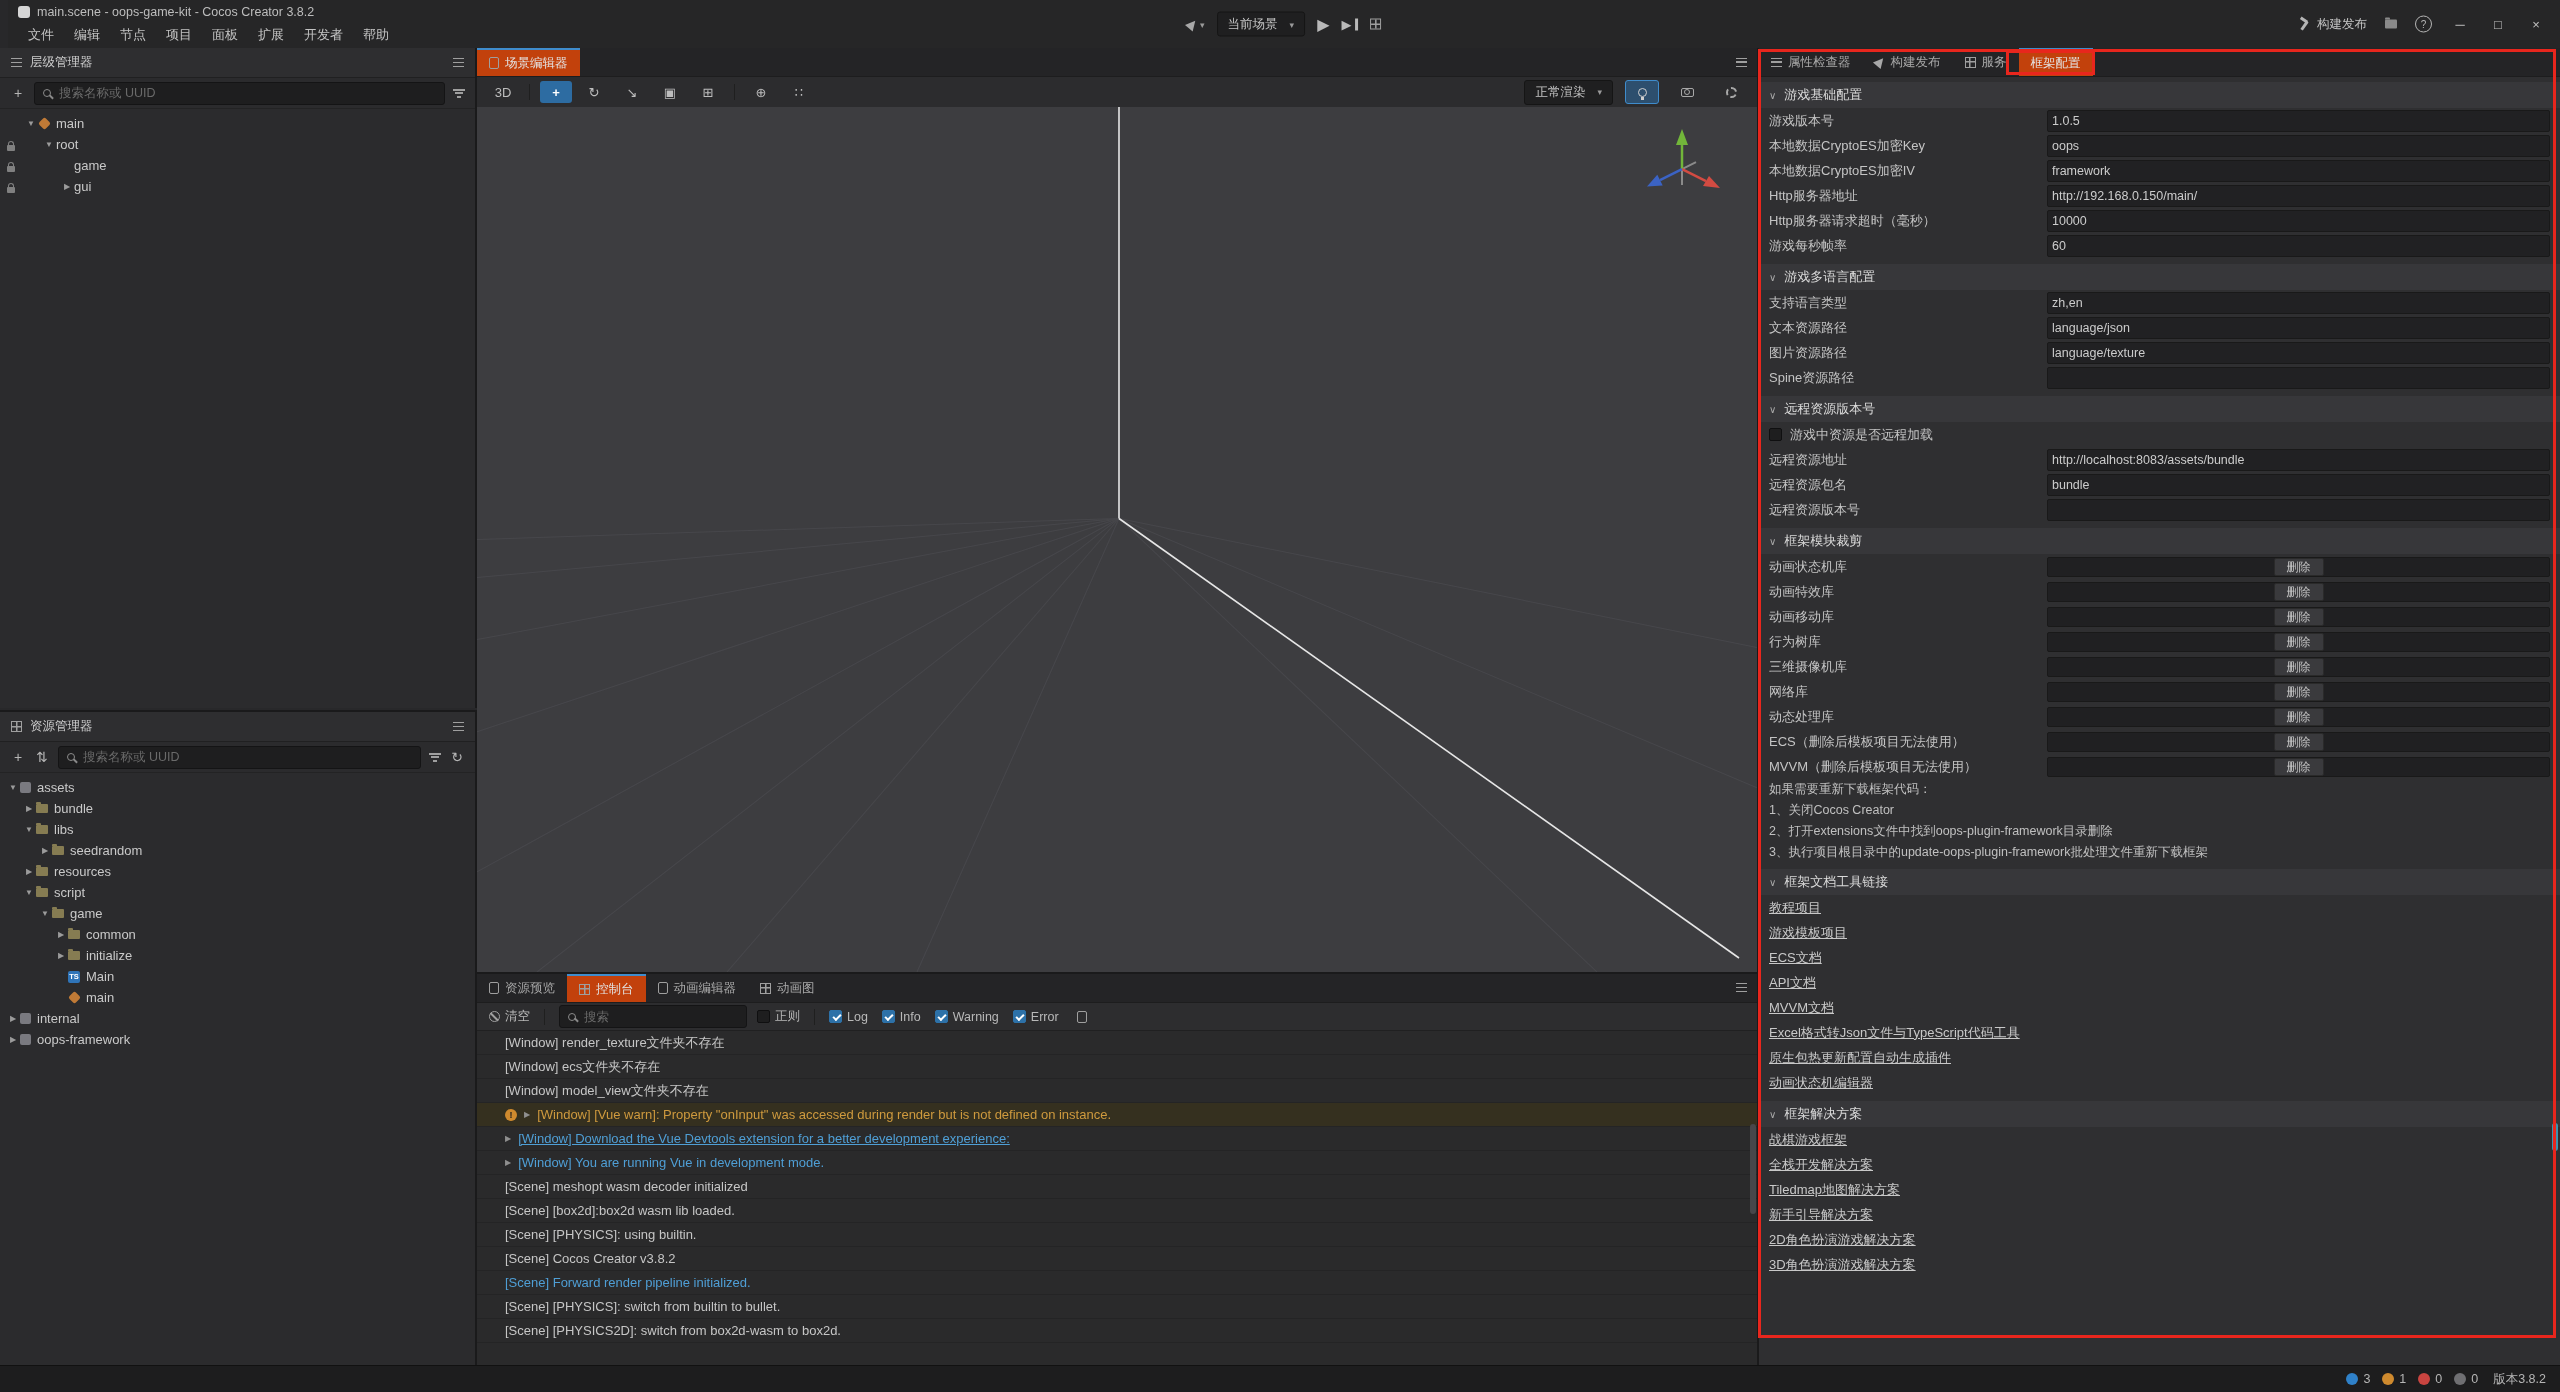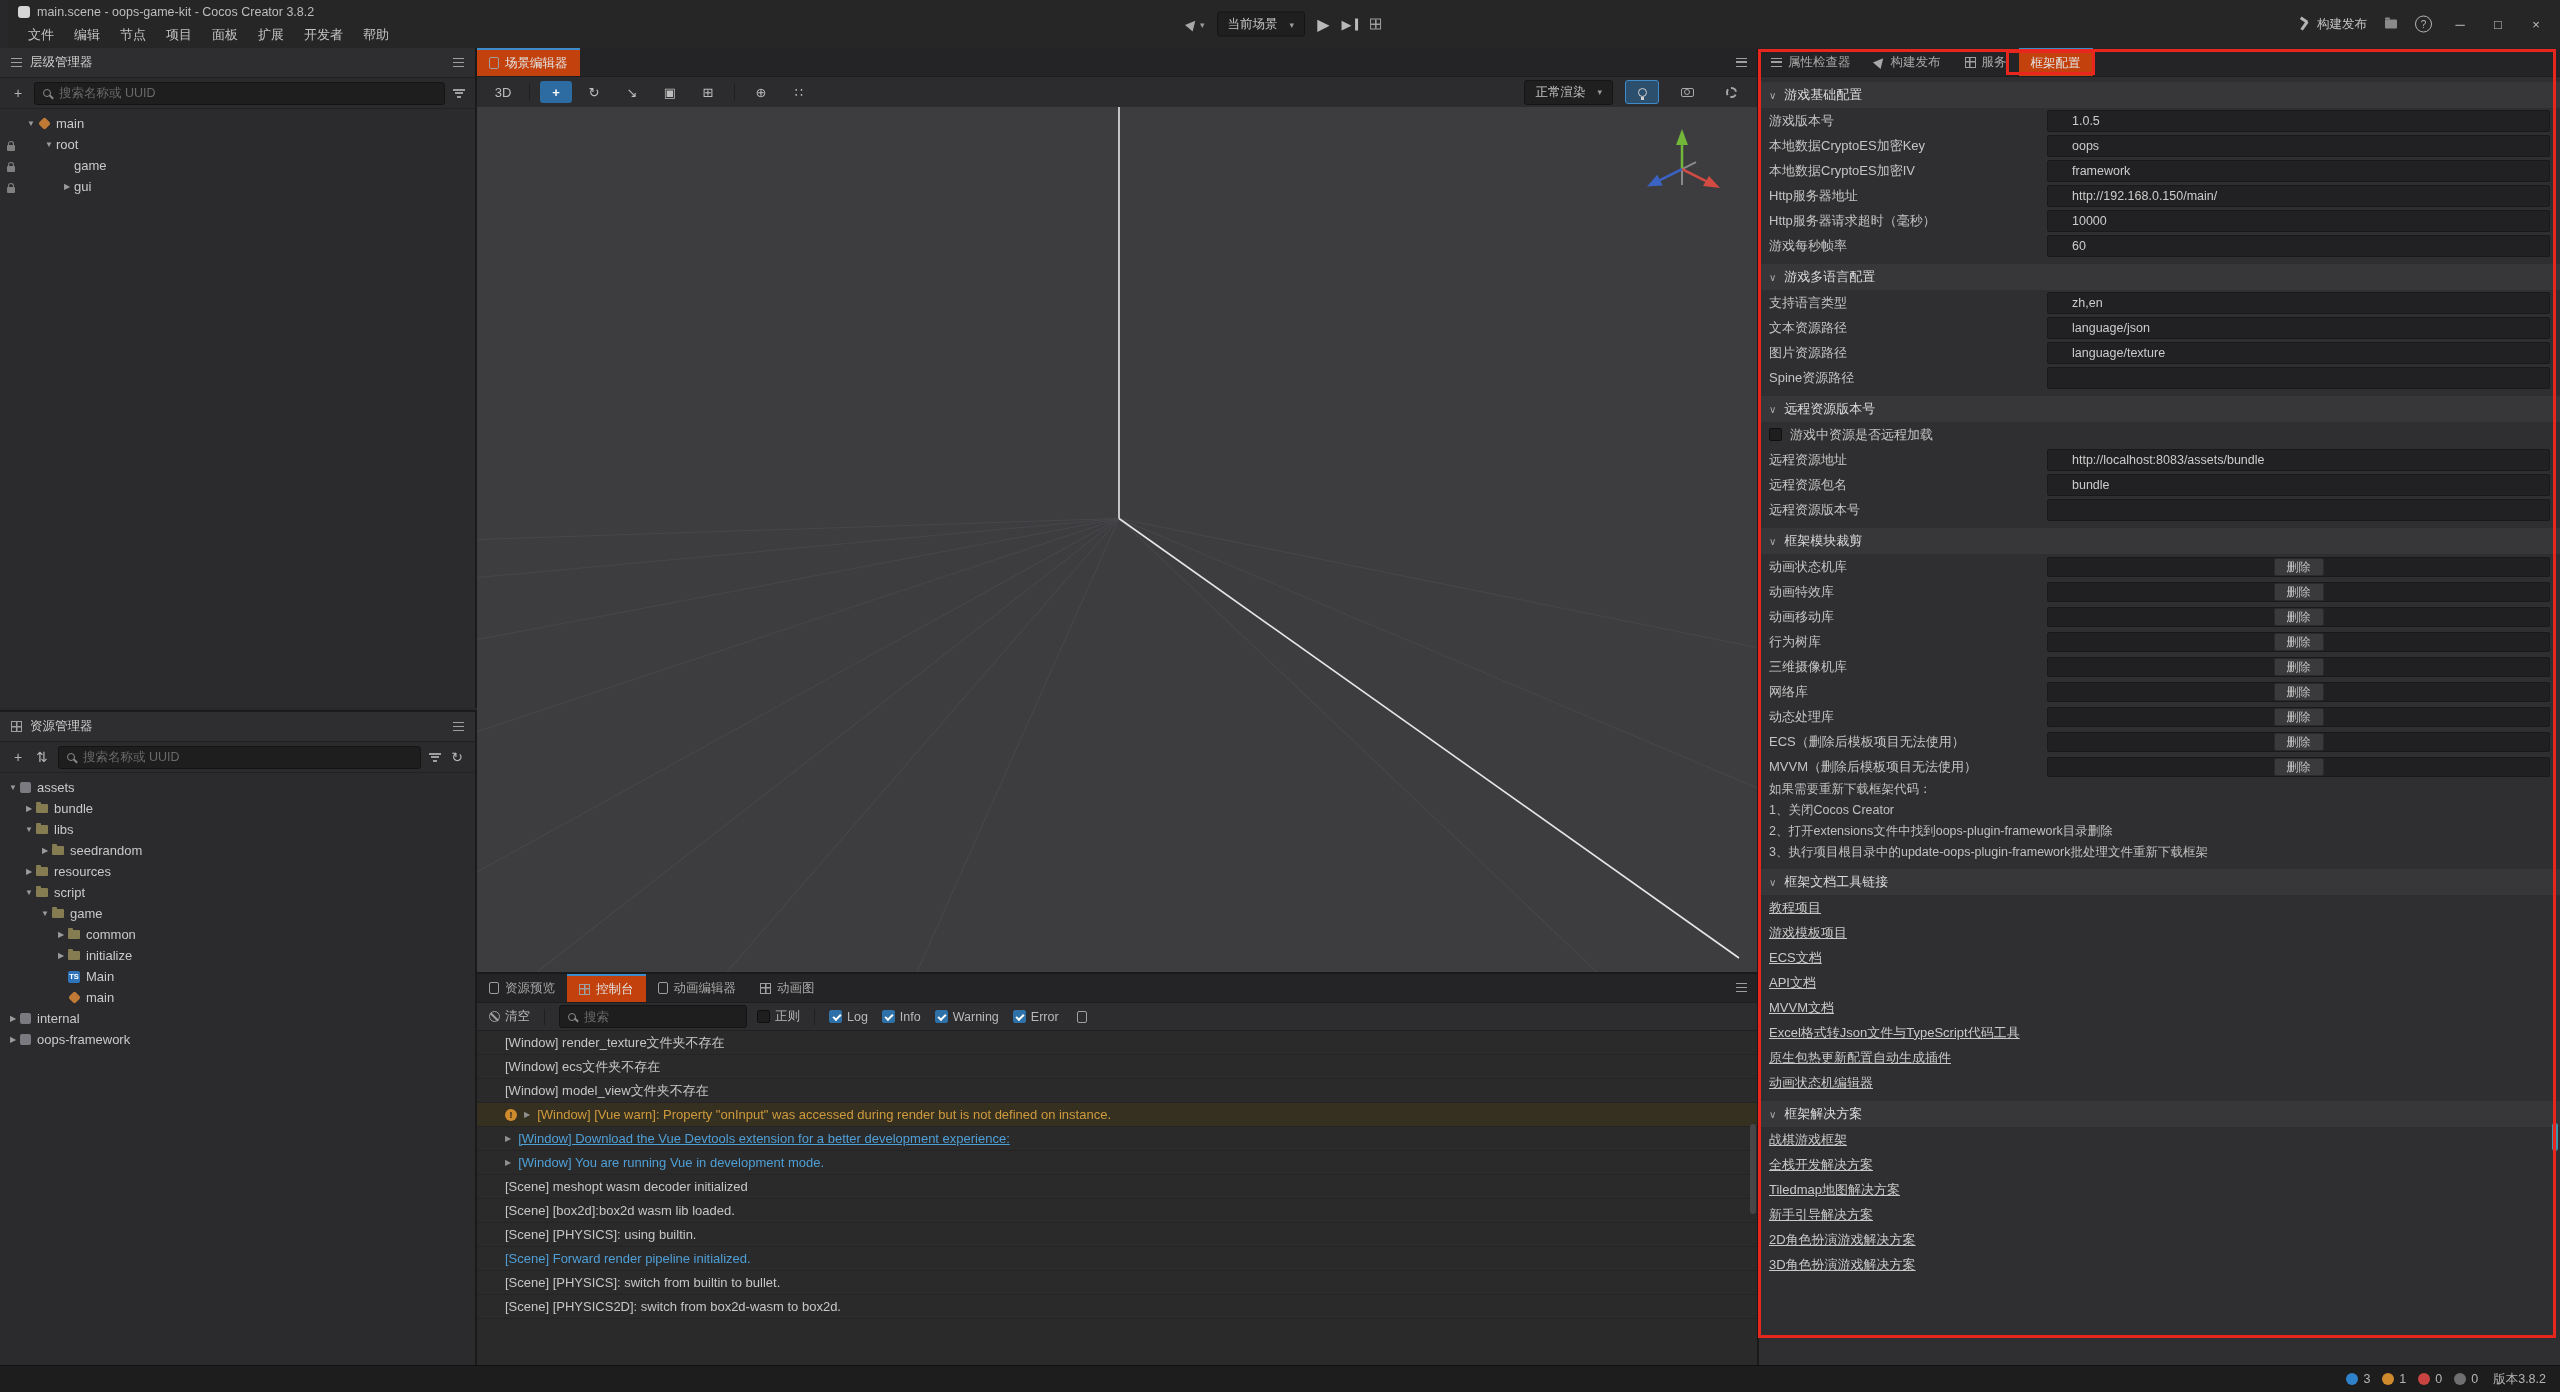--- a/index.html
+++ b/index.html
@@ -73,21 +73,21 @@
   
   .inspector{position:absolute;top:48px;left:1757px;right:0;bottom:27px;background:#2f2f31;border-left:2px solid #1a1a1b;box-sizing:border-box}
   .insp-body{position:absolute;top:28px;left:0;right:0;bottom:0;overflow:hidden;padding-top:6px}
   .isec-header{height:26px;background:#37373a;display:flex;align-items:center;gap:8px;padding:0 10px;font-size:13px;color:#dadada;margin-top:6px}
   .isec-header:first-child{margin-top:0}
   .sec-chevron{font-size:10px;color:#a8a8a8}
   .irow{height:25px;display:flex;align-items:center;padding:0 10px;gap:0}
   .irow.center{justify-content:center;height:30px}
   .ilabel{width:278px;flex:none;font-size:13px;color:#c4c4c4;white-space:nowrap;overflow:hidden}
   .ilabel.auto{width:auto;margin-left:8px}
-  input.ival{flex:1;min-width:0;height:20px;background:#212123;border:1px solid #191919;border-radius:2px;color:#ccc;font-size:12.5px;padding:0 24px;font-family:inherit;outline:none}
+  input.ival{flex:1;min-width:0;height:20px;background:#212123;border:1px solid #191919;border-radius:2px;color:#ccc;font-size:12.5px;padding:0 4px;font-family:inherit;outline:none}
   .del-track{flex:1;height:18px;background:#202022;border:1px solid #191919;border-radius:2px;display:flex;align-items:center;justify-content:center}
   .delbtn{background:#3a3a3d;border:1px solid #2a2a2a;color:#c6c6c6;font-size:12px;padding:1px 12px;border-radius:2px;line-height:14px;font-family:inherit}
   .itext{height:21px;display:flex;align-items:center;padding:0 10px;font-size:12.5px;color:#c0c0c0;white-space:nowrap}
   .ilink{height:25px;display:flex;align-items:center;padding:0 10px;font-size:13px;color:#c8c8c8;text-decoration:underline;white-space:nowrap}
   .insp-scroll{position:absolute;right:2px;top:1075px;width:6px;height:28px;background:#3d93ae;border-radius:3px}
   
   .statusbar{position:absolute;left:0;right:0;bottom:0;height:27px;background:#1d1d1e;border-top:1px solid #111;display:flex;align-items:center;padding:0 14px;font-size:12.5px;color:#b5b5b5;box-sizing:border-box}
   .status-right{margin-left:auto;display:flex;align-items:center;gap:15px}
   .scount{display:flex;align-items:center;gap:5px}
   .sdot{width:12px;height:12px;border-radius:50%;flex:none}
@@ -477,20 +477,23 @@
           </div>
           <div class="crow">
             <span class="ctext">[Scene] meshopt wasm decoder initialized</span>
           </div>
           <div class="crow">
             <span class="ctext">[Scene] [box2d]:box2d wasm lib loaded.</span>
           </div>
           <div class="crow">
             <span class="ctext">[Scene] [PHYSICS]: using builtin.</span>
           </div>
+          <div class="crow">
+            <span class="ctext">[Scene] Cocos Creator v3.8.2</span>
+          </div>
           <div class="crow info">
             <span class="ctext">[Scene] Forward render pipeline initialized.</span>
           </div>
           <div class="crow">
             <span class="ctext">[Scene] [PHYSICS]: switch from builtin to bullet.</span>
           </div>
           <div class="crow">
             <span class="ctext">[Scene] [PHYSICS2D]: switch from box2d-wasm to box2d.</span>
           </div>
         </div>

